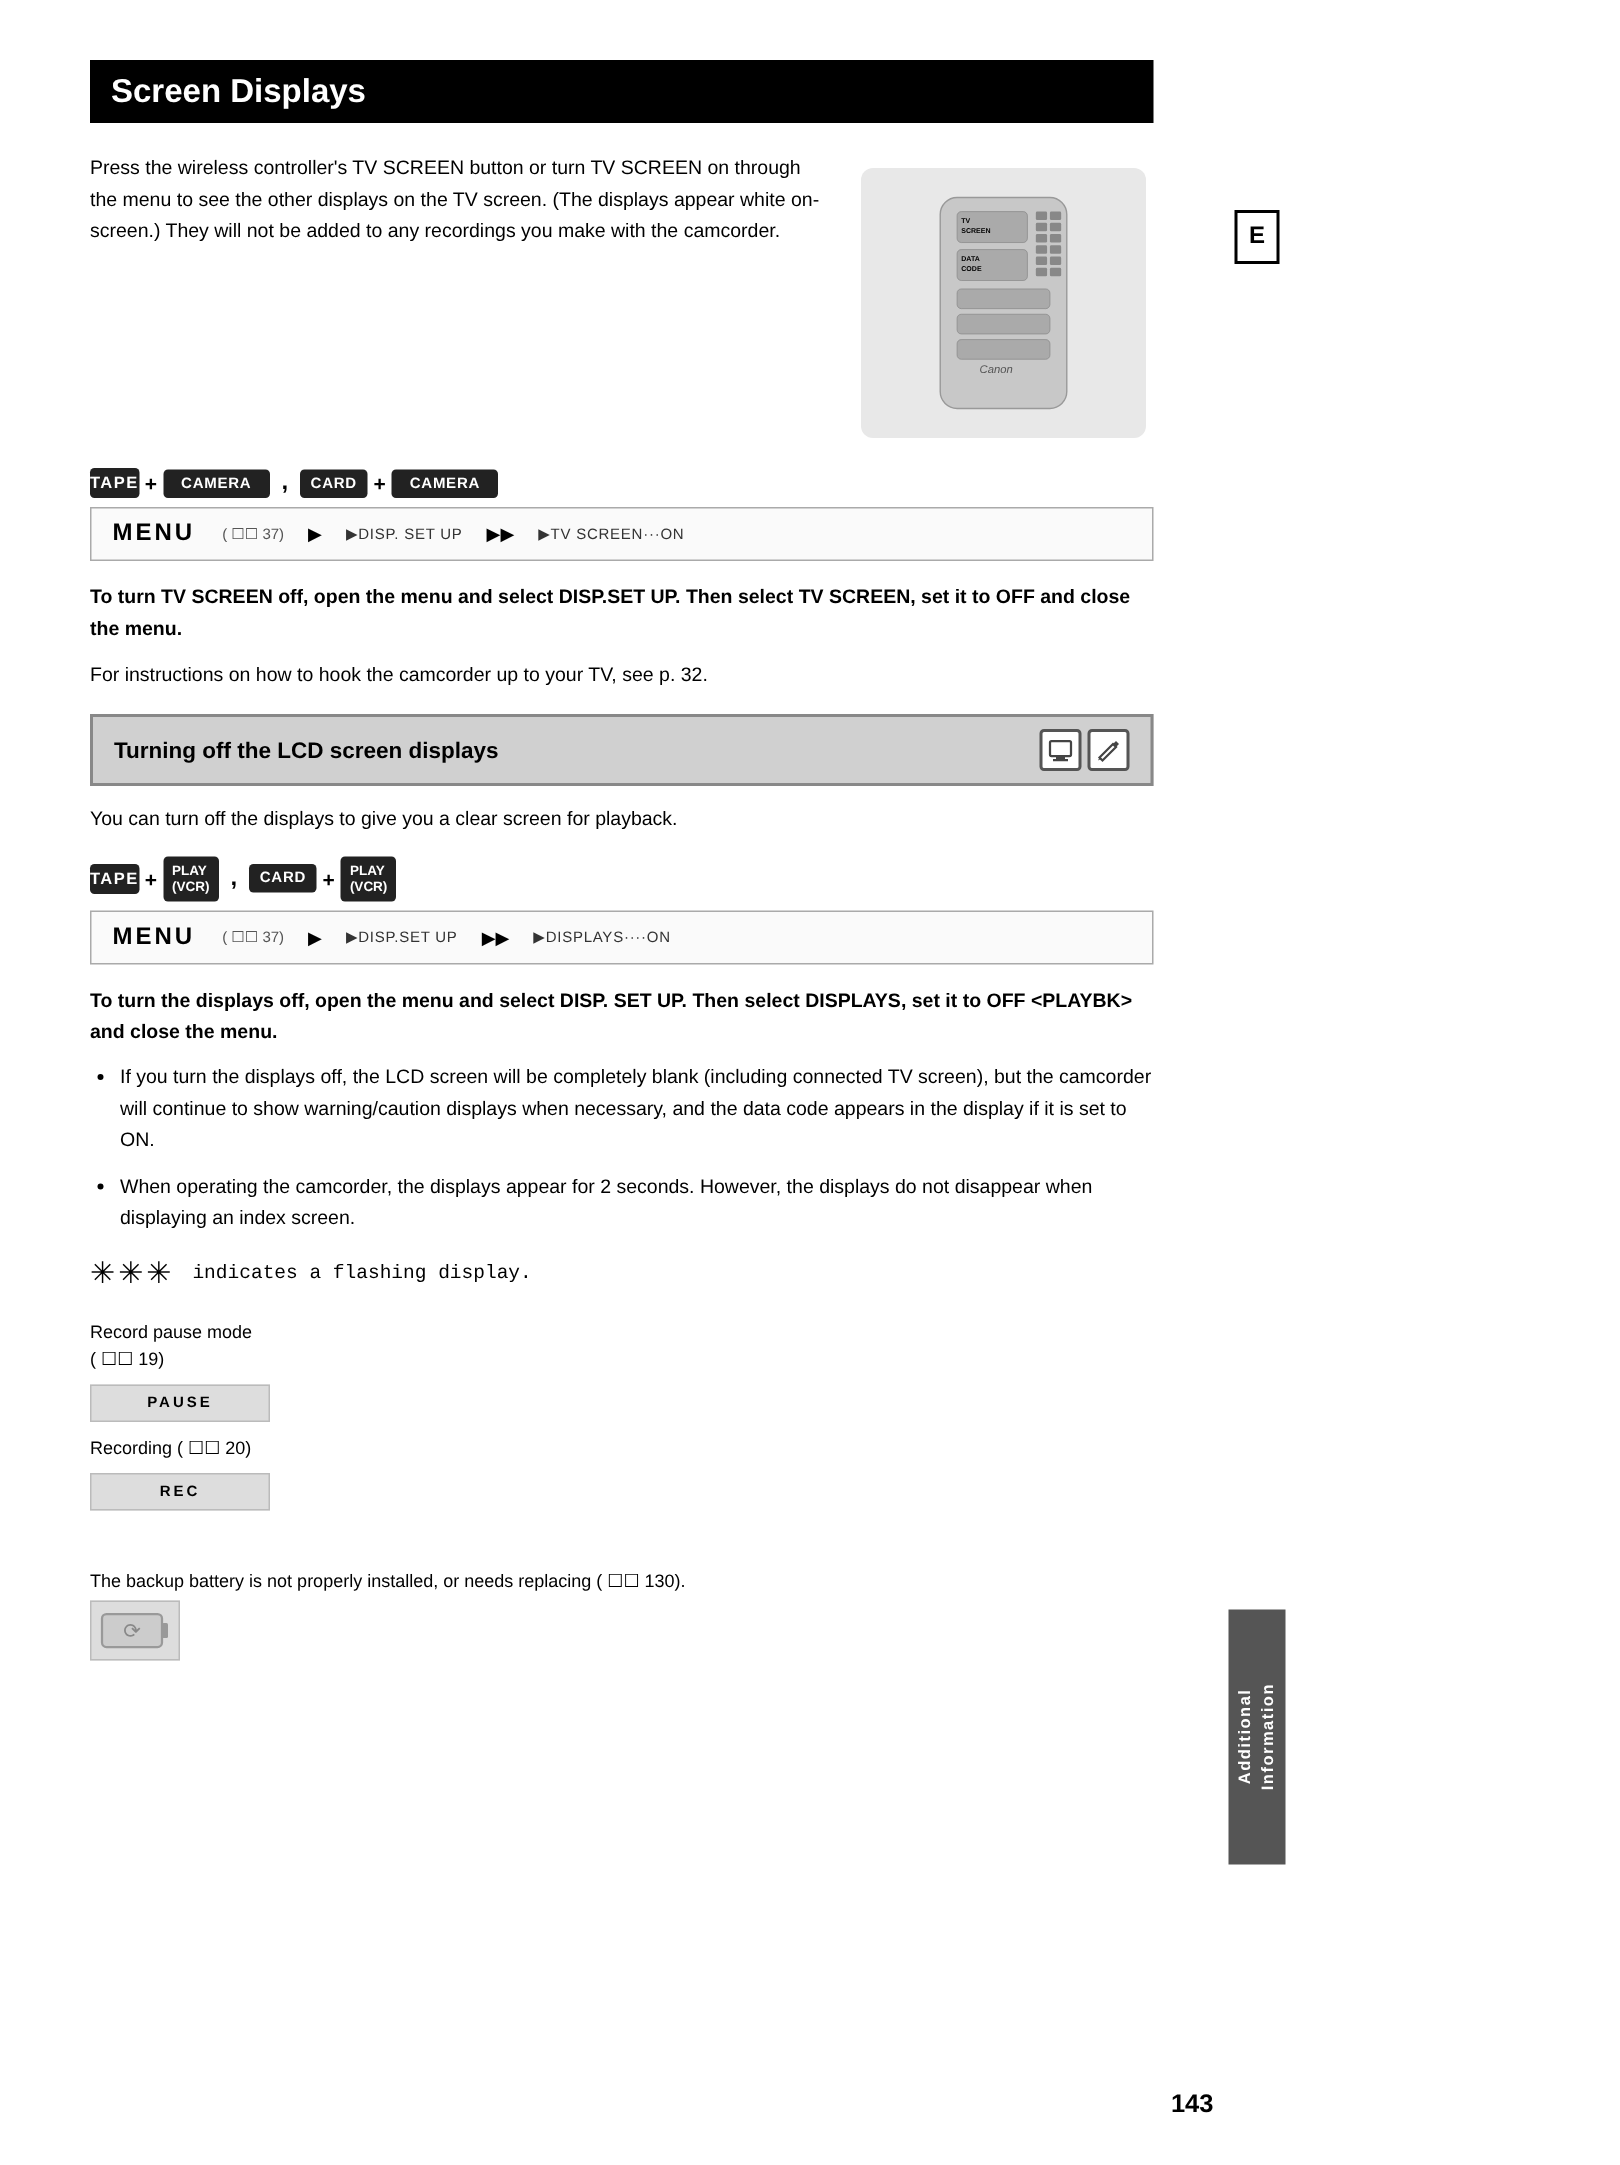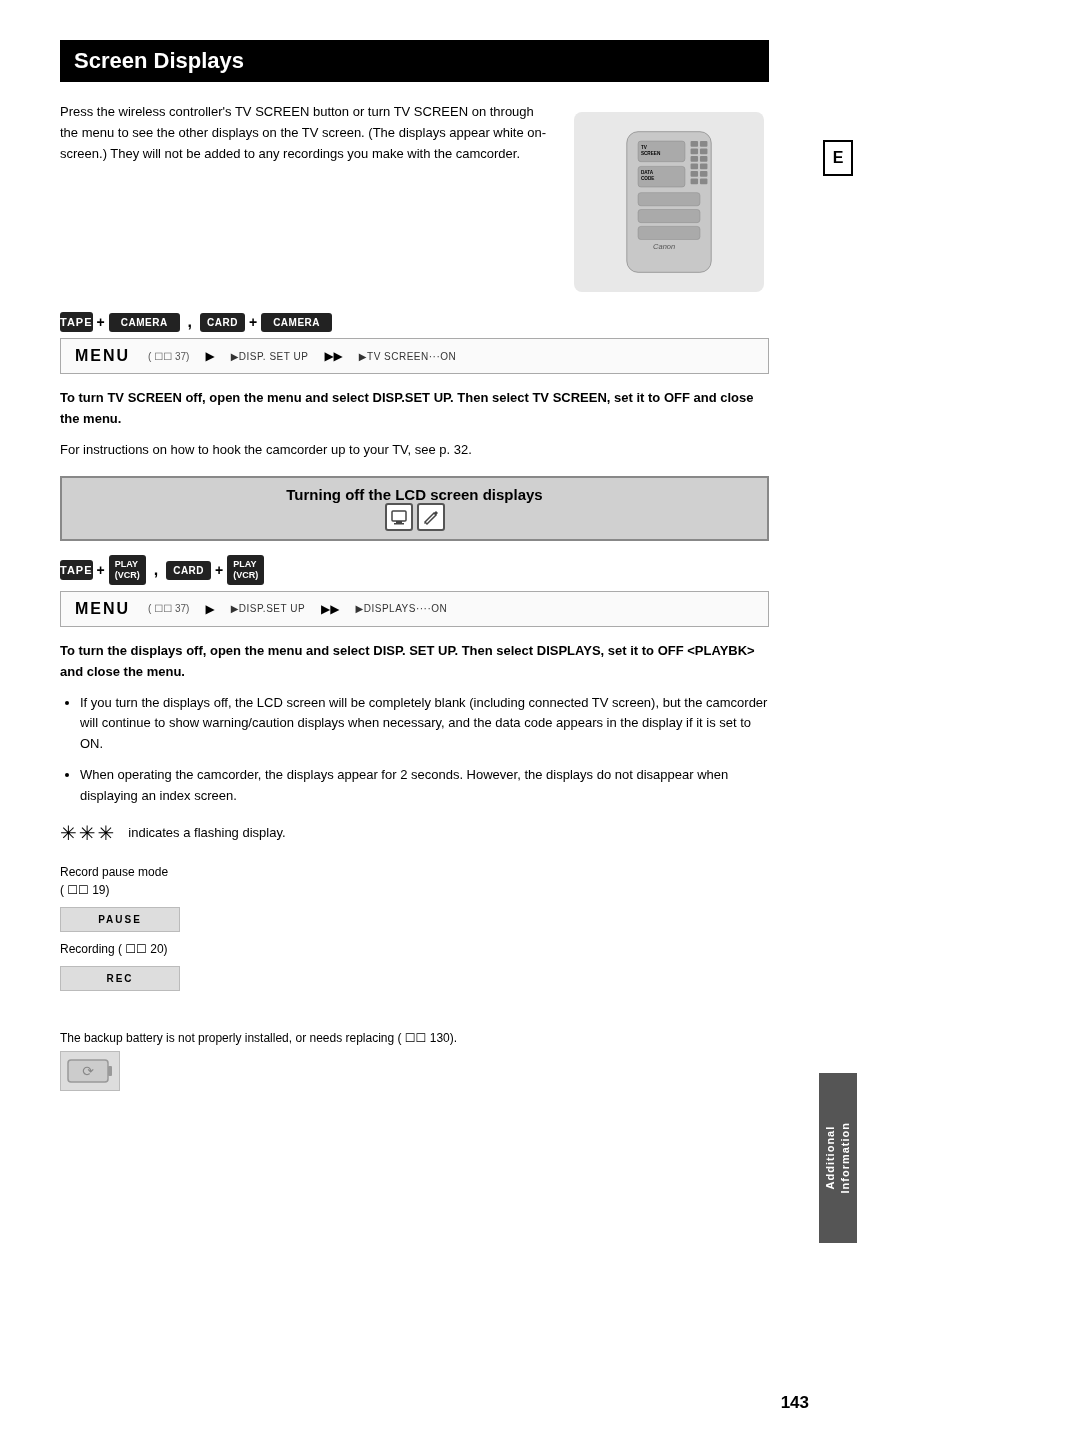--- a/index.html
+++ b/index.html
@@ -181,21 +181,20 @@
     .sub-section-header {
       background: #d0d0d0;
       border: 2px solid #888;
       padding: 8px 14px;
       font-size: 15px;
       font-weight: bold;
       display: flex;
       align-items: center;
       justify-content: space-between;
       margin: 16px 0 12px 0;
-      flex-direction: column;
     }
 
     .sub-section-icons {
       display: flex;
       gap: 4px;
     }
 
     .icon-box {
       width: 28px;
       height: 28px;
@@ -228,20 +227,21 @@
       margin: 14px 0 18px 0;
     }
 
     .flash-symbol {
       font-size: 20px;
       letter-spacing: 2px;
     }
 
     .flash-text {
       font-size: 13px;
+      font-family: Liberation Mono, monospace;
     }
 
     
     .display-examples {
       display: flex;
       gap: 30px;
       flex-wrap: wrap;
       flex-direction: column;
     }
 
@@ -427,20 +427,21 @@
         <div class="icon-box">
           <svg width="18" height="18" viewBox="0 0 18 18">
             <path d="M3 14 L12 5 L14 7 L5 16 Z" fill="none" stroke="#444" stroke-width="1.5"></path>
             <path d="M12 5 L14 3 L16 5 L14 7 Z" fill="#444"></path>
             <path d="M3 14 L2 16 L4 15 Z" fill="#444"></path>
           </svg>
         </div>
       </div>
     </div>
 
+    <p class="normal-para">You can turn off the displays to give you a clear screen for playback.</p>
 
     
     <div class="key-combo">
       <span class="key-tape">TAPE</span>
       <span class="plus-sign">+</span>
       <span class="key-play">
         <span>PLAY</span><br>
         <span>(VCR)</span>
       </span>
       <span class="comma-sign">,</span>

